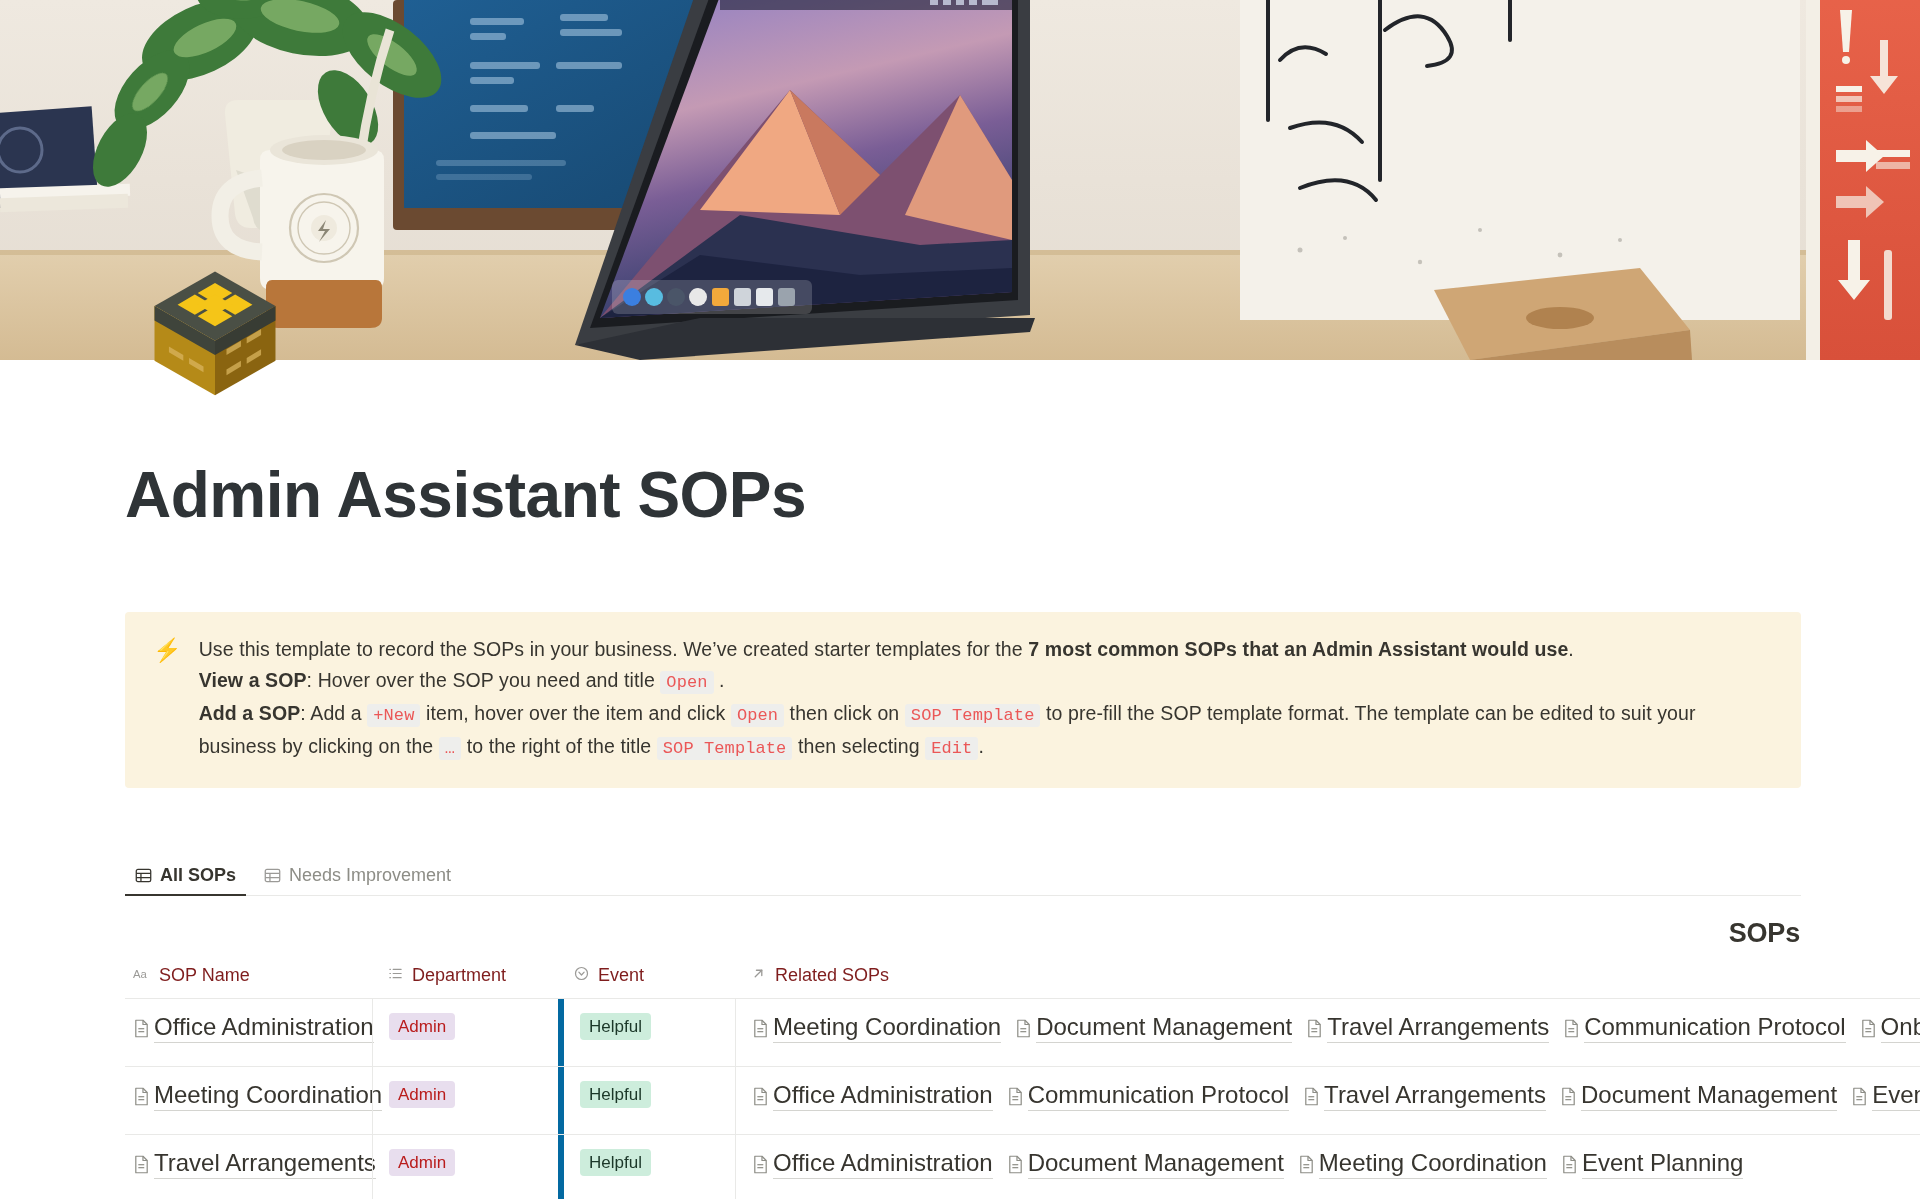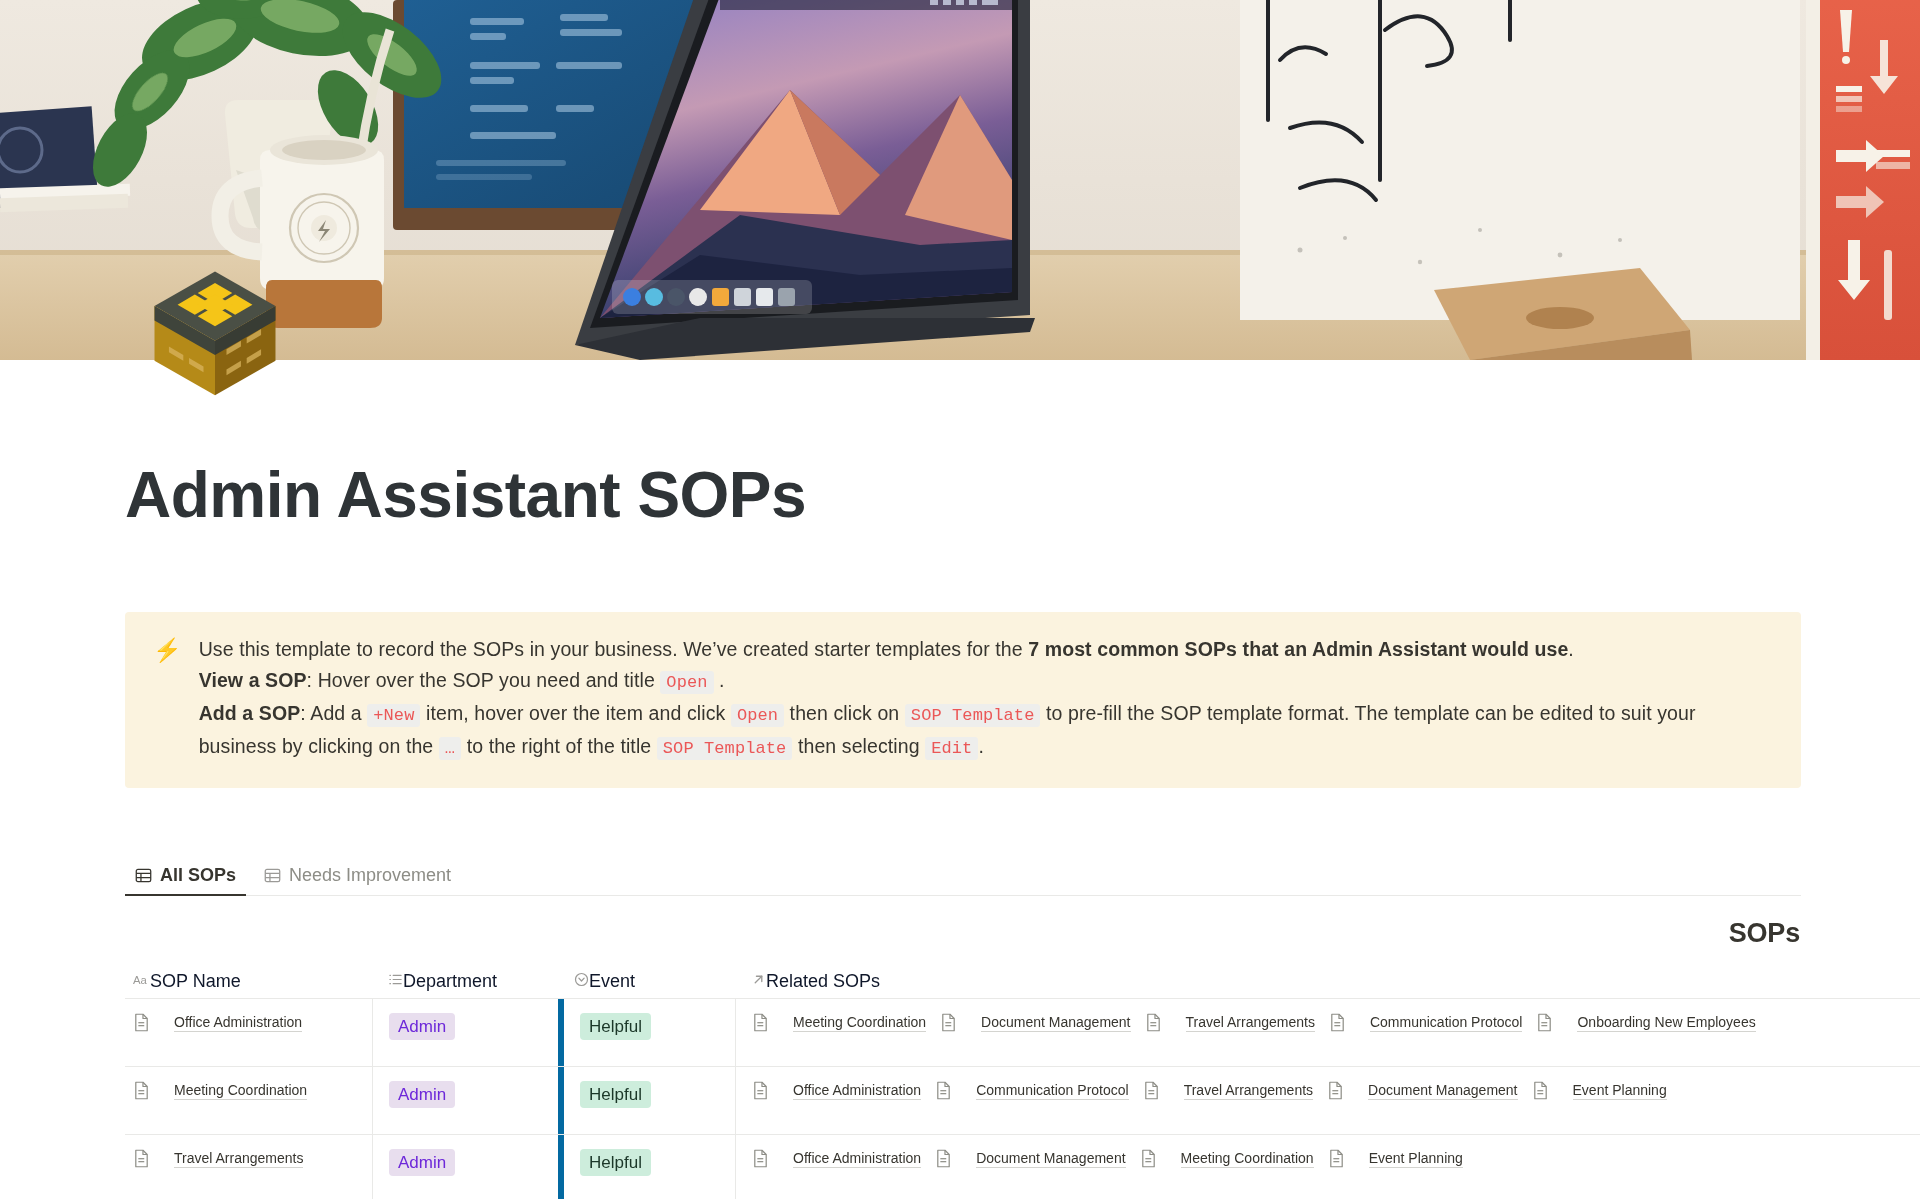--- a/index.html
+++ b/index.html
@@ -117,23 +117,23 @@
 
   
   .tbl { margin-top: 16px; width: 2400px; }
   .tbl-head {
     display: flex;
     border-bottom: 1px solid #e9e9e7;
     height: 34px;
     align-items: center;
   }
   .th {
-    display: flex; align-items: center; 
+    display: flex; align-items: flex-start; gap: 9px;
     font-size: 18px;
-    color: #0f172a;
+    color: #7f1d1d;
     padding-left: 8px;
     height: 100%;
     flex: 0 0 auto;
   }
   .th.c0 { width: 247px; }
   .th.c1 { width: 186px; padding-left: 16px; }
   .th.c2 { width: 177px; padding-left: 16px; }
   .th.c3 { width: 1600px; padding-left: 16px; }
 
   .row {
@@ -141,38 +141,38 @@
     border-bottom: 1px solid #e9e9e7;
     min-height: 68px;
   }
   .cell { flex: 0 0 auto; padding-top: 14px; }
   .cell.c0 { width: 247px; padding-left: 8px; }
   .cell.c1 { width: 186px; padding-left: 16px; border-left: 1px solid #e9e9e7; }
   .cell.c2 { width: 177px; padding-left: 16px; border-left: 6px solid #0369a1; }
   .cell.c3 { width: 1600px; padding-left: 16px; border-left: 1px solid #e9e9e7; }
 
   .page-link {
-    display: inline-flex; align-items: center; gap: 24px;
-    font-size: 14px; color: #37352f;
+    display: inline-flex; align-items: center; gap: 4px;
+    font-size: 24px; color: #37352f;
     white-space: nowrap;
   }
   .page-link .lbl {
     border-bottom: 1px solid #d4d4d0;
     padding-bottom: 1px;
   }
   .rel-wrap { display: flex; flex-wrap: wrap; gap: 6px 14px; }
 
   .tag {
     display: inline-block;
     font-size: 17px;
     padding: 3px 9px;
     border-radius: 4px;
     line-height: 21px;
   }
-  .tag.purple { background: #e8deee; color: #6d28d9; }
+  .tag.purple { background: #e8deee; color: #b91c1c; }
   .tag.green  { background: #cdeddc; color: #1c3829; }
 
   .doc-ic { flex: 0 0 auto; }
 </style>
 </head>
 <body>
 
 <div class="cover">
   <svg viewBox="0 0 1920 360" preserveAspectRatio="none">
     <defs>

